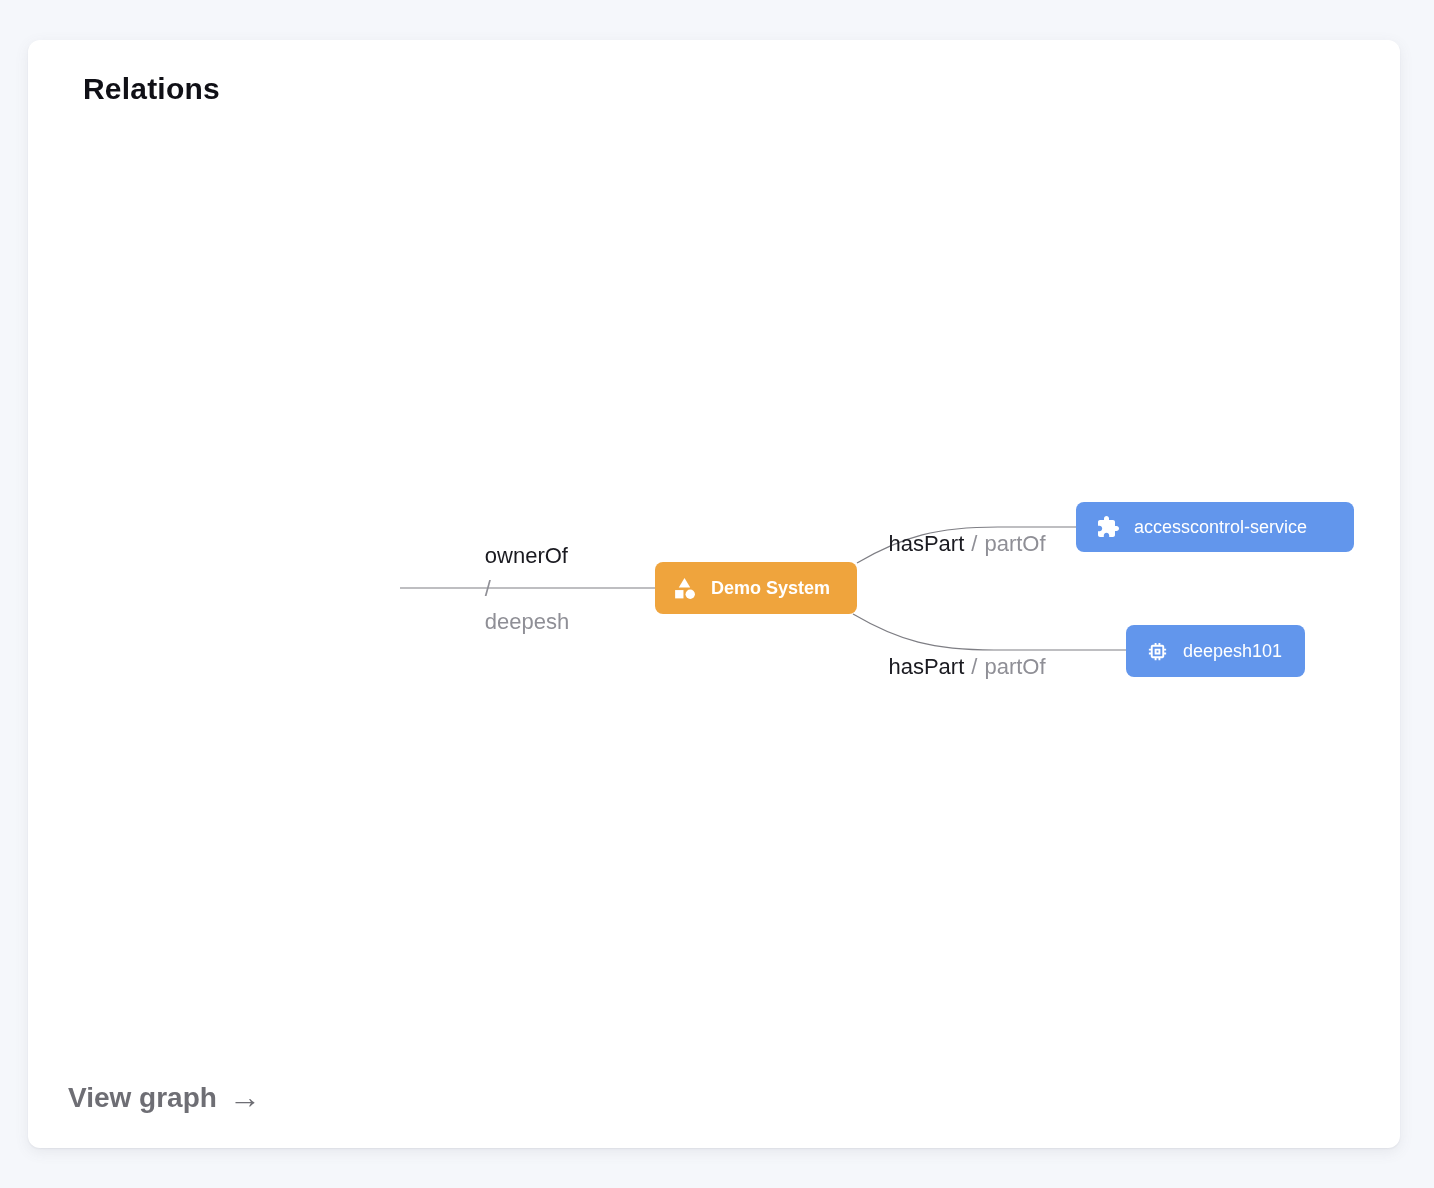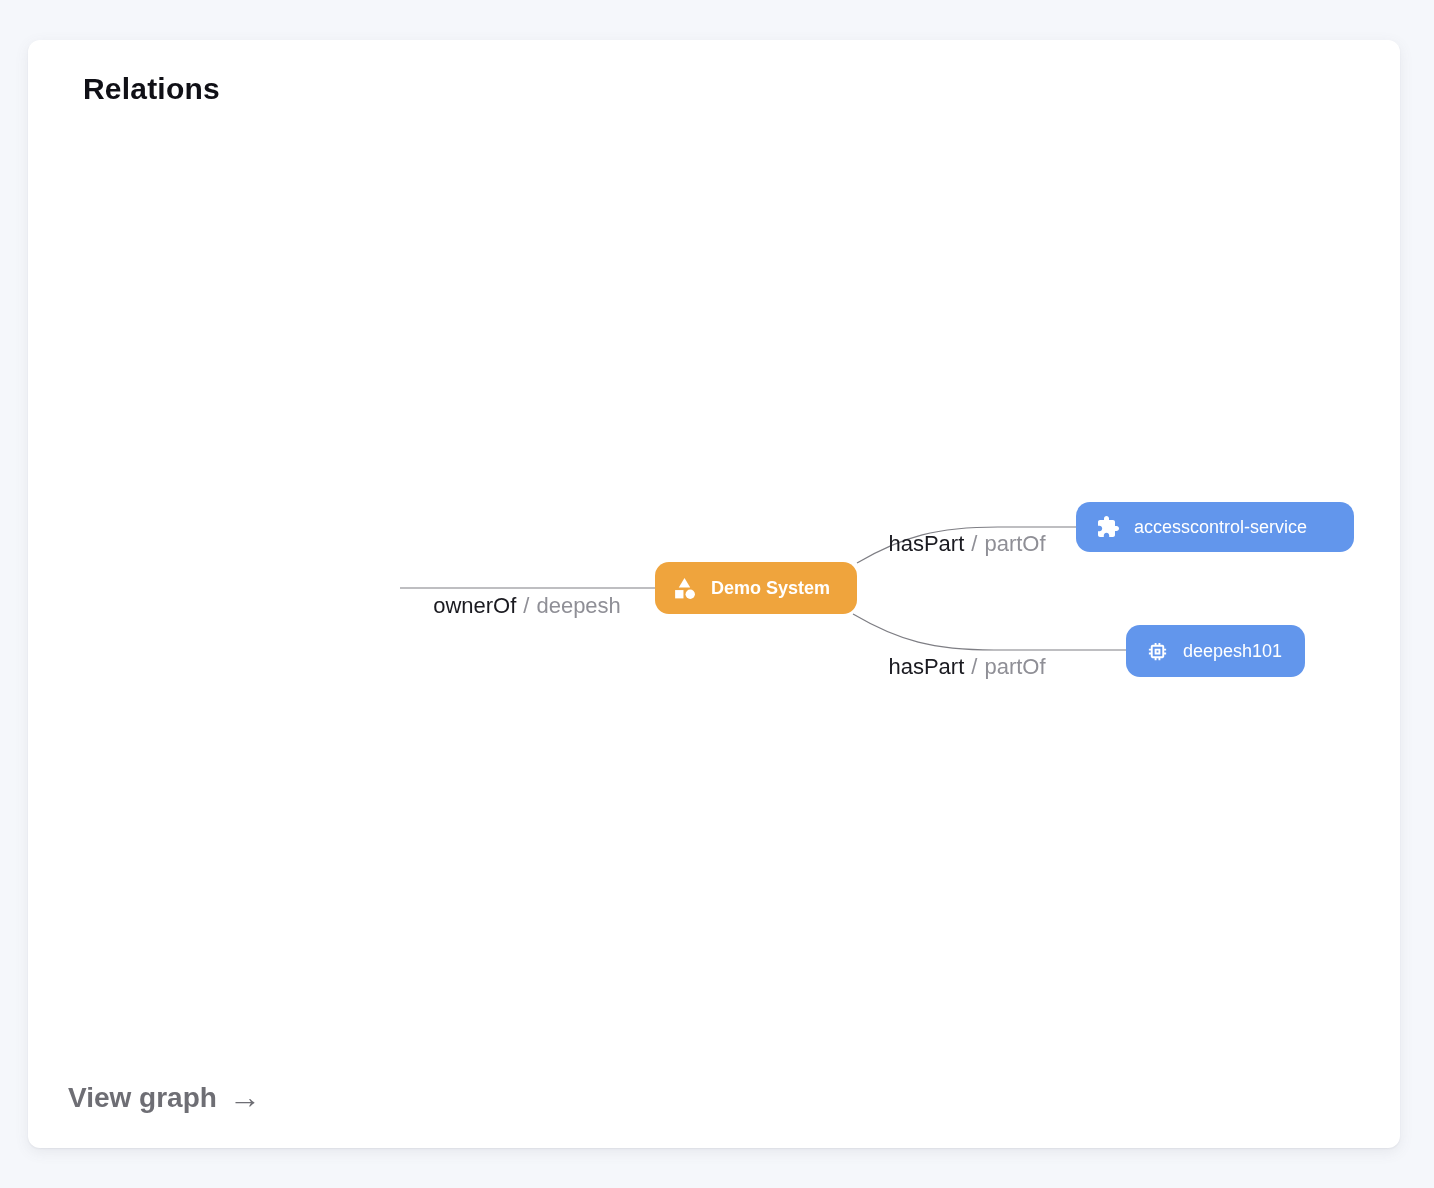--- a/index.html
+++ b/index.html
@@ -25,21 +25,21 @@
     margin-left: 15px;
   }
 
   .graph-edges { position: absolute; left: 0; top: 0; width: 1372px; height: 1108px; pointer-events: none; }
   .graph-edges path, .graph-edges line { stroke: #7e7e84; stroke-width: 1.2; fill: none; }
 
   .node {
     position: absolute;
     display: flex; align-items: center; gap: 14px;
     padding: 0 20px;
-    border-radius: 14px;
+    border-radius: 8px;
     color: #ffffff;
     font-size: 18px;
     white-space: nowrap;
     cursor: pointer;
   }
   .node svg { flex: 0 0 auto; }
   .node-blue { background: #6296ec; }
   .node-orange { background: #efa43d; font-weight: 700; }
 
   .edge-label {
@@ -66,21 +66,21 @@
   <div class="card">
 
     <div class="card-title">Relations</div>
 
     <svg class="graph-edges" viewBox="0 0 1372 1108" xmlns="http://www.w3.org/2000/svg">
       <line x1="372" y1="548" x2="627" y2="548"></line>
       <path d="M829 523 C 875 496, 910 487, 970 487 L 1050 487"></path>
       <path d="M825 574 C 871 601, 906 610, 966 610 L 1098 610"></path>
     </svg>
 
-    <div class="edge-label" style="left:499px; top:566px;">
+    <div class="edge-label" style="left:499px; top:549px;flex-direction:column;">
       <span class="fwd">ownerOf</span>
       <span class="sep">/</span>
       <span class="rev">deepesh</span>
     </div>
     <div class="edge-label" style="left:939px; top:504px;">
       <span class="fwd">hasPart</span>
       <span class="sep">/</span>
       <span class="rev">partOf</span>
     </div>
     <div class="edge-label" style="left:939px; top:627px;">

